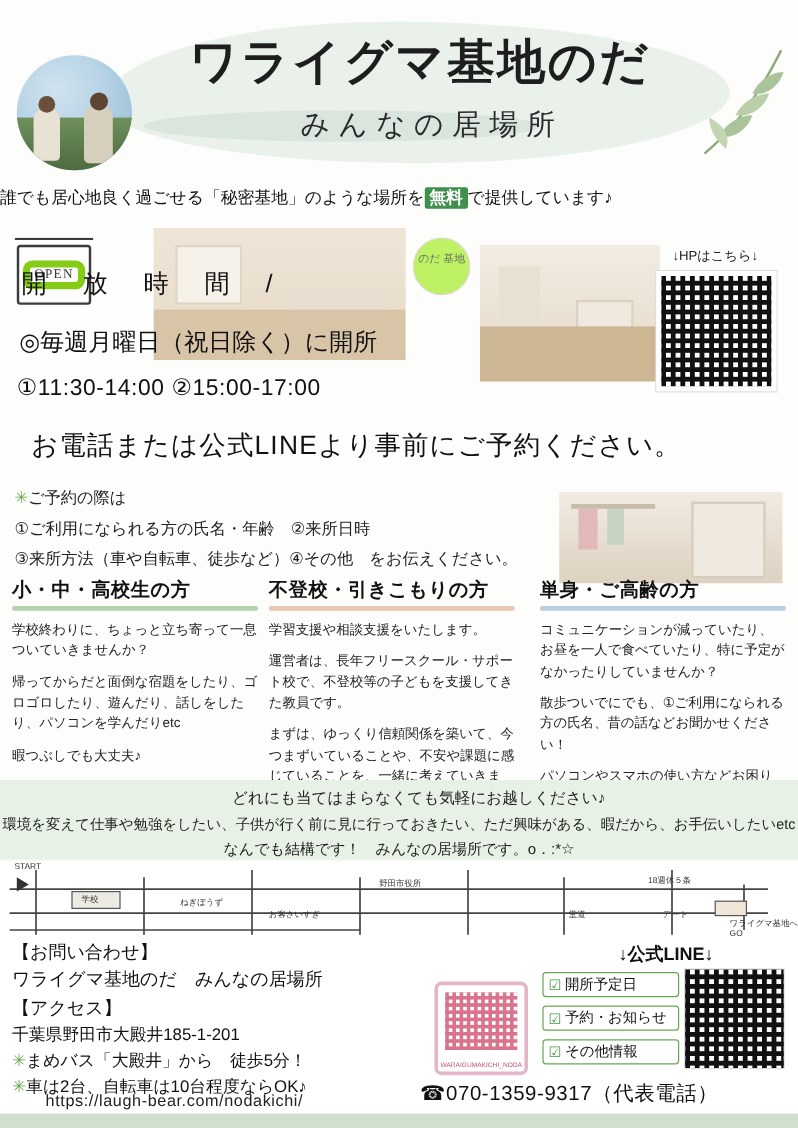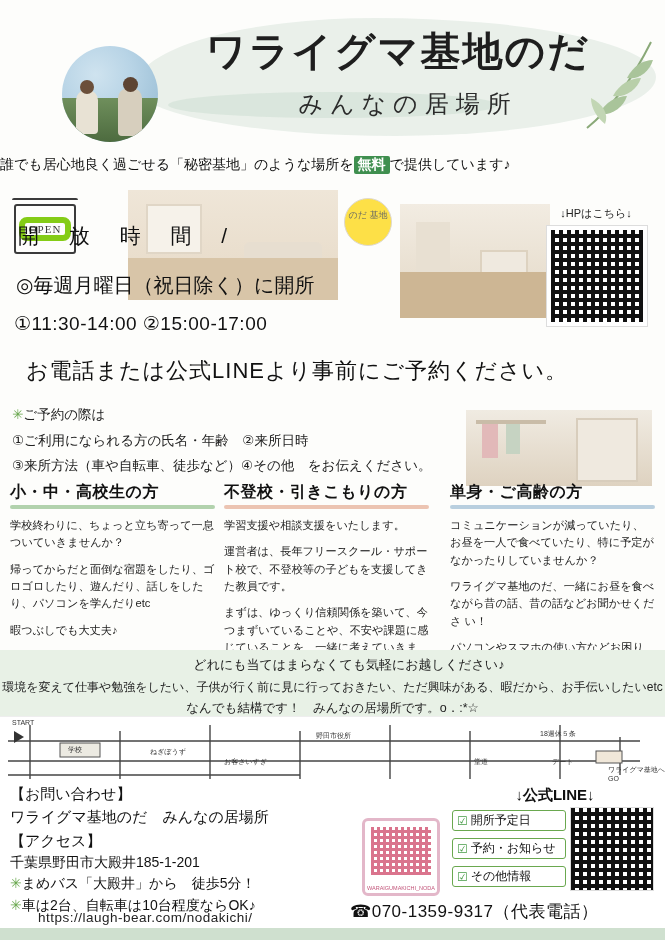--- a/index.html
+++ b/index.html
@@ -7,21 +7,21 @@
     width:665px;height:940px;
     background:#fdfdfb;
     font-family:"Liberation Sans","DejaVu Sans",sans-serif;
     color:#2c2c2c;
     position:relative;
     overflow:hidden;
   }
   .page{position:relative;width:665px;height:940px;}
 
   
-  .header{position:relative;height:160px;margin-left:48px;}
+  .header{position:relative;height:160px;}
   .hdr-photo{
     position:absolute;left:14px;top:46px;width:96px;height:96px;border-radius:50%;
     background:
       radial-gradient(circle at 35% 30%, #cfe3ef 0%, #b8d4e6 40%, #8fb6cf 100%);
     overflow:hidden;
   }
   .hdr-photo .p-green{position:absolute;left:0;bottom:0;width:100%;height:46%;
     background:linear-gradient(#6f8f5c,#4d6b3f);}
   .hdr-photo .p-fig1{position:absolute;left:14px;bottom:8px;width:22px;height:44px;background:#e8e2d4;border-radius:10px 10px 4px 4px;}
   .hdr-photo .p-fig2{position:absolute;right:16px;bottom:6px;width:24px;height:48px;background:#d7cfbe;border-radius:10px 10px 4px 4px;}
@@ -77,21 +77,21 @@
   .photo-room2{
     position:absolute;left:400px;top:14px;width:150px;height:114px;
     background:linear-gradient(#f2ece2,#e3d8c6);overflow:hidden;
   }
   .photo-room2 .floor{position:absolute;left:0;bottom:0;width:100%;height:40%;background:#cdb694;}
   .photo-room2 .chair{position:absolute;right:22px;bottom:18px;width:44px;height:46px;background:#efe9df;border:2px solid #ddd2c0;}
   .photo-room2 .shelf{position:absolute;left:16px;top:18px;width:34px;height:58px;background:#e8e0d2;}
 
   .stamp{
     position:absolute;left:344px;top:8px;width:48px;height:48px;border-radius:50%;
-    background:#fde047;border:1px solid #ded9cf;text-align:center;
+    background:#bef264;border:1px solid #ded9cf;text-align:center;
     font-size:9px;color:#6b6b63;line-height:1.4;padding-top:10px;box-sizing:border-box;
   }
 
   .open-icon{
     position:absolute;left:14px;top:14px;width:58px;height:46px;
     border:2px solid #3b3b3b;border-radius:3px;display:flex;align-items:center;justify-content:center;
   }
   .open-icon span{font-size:11px;letter-spacing:1px;color:#3b3b3b;border:6px solid #84cc16;border-radius:8px;padding:0 4px;font-family:Liberation Serif, serif;}
   .open-icon:before{content:"";position:absolute;left:-4px;top:-8px;width:66px;height:8px;border-top:2px solid #3b3b3b;border-radius:2px;}
 
@@ -276,21 +276,21 @@
       <h3>不登校・引きこもりの方</h3>
       <span class="ul-green"></span>
       <p>学習支援や相談支援をいたします。</p>
       <p>運営者は、長年フリースクール・サポート校で、不登校等の子どもを支援してきた教員です。</p>
       <p>まずは、ゆっくり信頼関係を築いて、今つまずいていることや、不安や課題に感じていることを、一緒に考えていきましょう♪</p>
     </div>
     <div class="col c3">
       <h3>単身・ご高齢の方</h3>
       <span class="ul-green"></span>
       <p>コミュニケーションが減っていたり、お昼を一人で食べていたり、特に予定がなかったりしていませんか？</p>
-      <p>ワライグマ基地のだ、一緒にお昼を食べながら昔の話、昔の話などお聞かせくださ い！</p>
+      <p>散歩ついでにでも、①ご利用になられる方の氏名、昔の話などお聞かせくださ い！</p>
       <p>パソコンやスマホの使い方などお困り事があればお聞かせください♪</p>
     </div>
   </div>
 
   <div class="greenbox">
     <div class="g1">どれにも当てはまらなくても気軽にお越しください♪</div>
     <div class="g2">環境を変えて仕事や勉強をしたい、子供が行く前に見に行っておきたい、ただ興味がある、暇だから、お手伝いしたいetc</div>
     <div class="g3">なんでも結構です！　みんなの居場所です。о．:*☆</div>
   </div>
 

